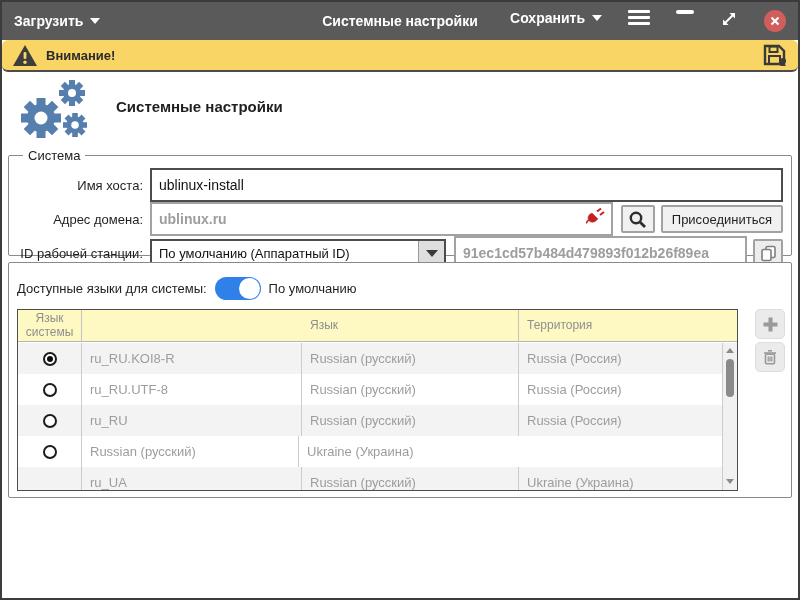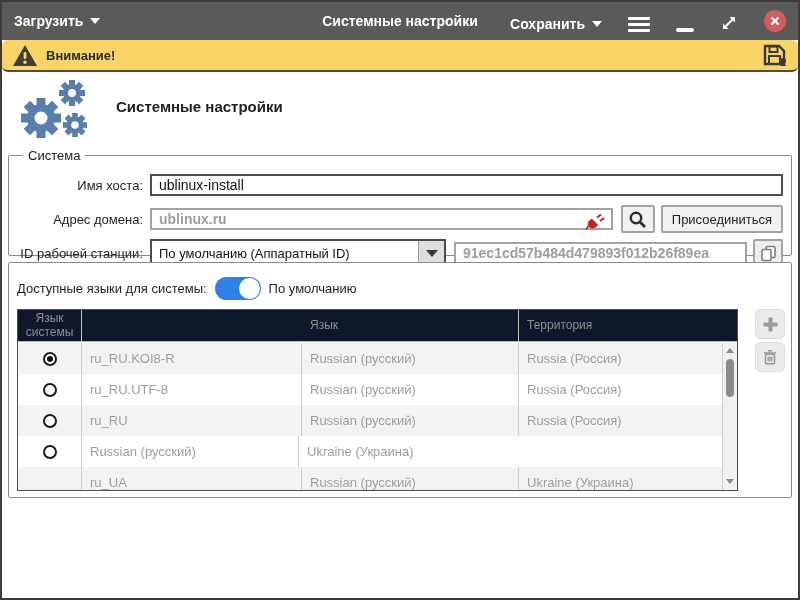--- a/index.html
+++ b/index.html
@@ -18,21 +18,21 @@
     position: absolute; left: 0; right: 0; top: 0; height: 38px;
     background: #5a5a5a; display: flex; align-items: center;
     padding: 0 12px; color: #fff;
   }
   .tb-btn { display: flex; align-items: center; gap: 7px; cursor: default;
     font-size: 14px; font-weight: bold; color: #fff; background: none; border: none; }
   .caret-down { width: 0; height: 0; border-left: 5px solid transparent;
     border-right: 5px solid transparent; border-top: 6px solid #fff; }
   .tb-title { position: absolute; left: 0; right: 0; text-align: center;
     font-size: 14px; font-weight: bold; pointer-events: none; }
-  .tb-right { margin-left: auto; display: flex; align-items: flex-end; gap: 26px; z-index: 2; }
+  .tb-right { margin-left: auto; display: flex; align-items: flex-start; gap: 26px; z-index: 2; }
   .icon-burger { display: flex; flex-direction: column; gap: 3px; }
   .icon-burger span { width: 22px; height: 3px; background: #fff; border-radius: 1px; }
   .icon-minus { width: 18px; height: 4px; background: #fff; border-radius: 2px; }
   .icon-close {
     width: 22px; height: 22px; border-radius: 50%; background: #d15d5d;
     display: flex; align-items: center; justify-content: center;
   }
 
   
   .warnbar {
@@ -61,21 +61,21 @@
   .fs-system { top: 146px; height: 108px; }
   .fs-regional { top: 260px; height: 236px; }
 
   .frow { position: absolute; left: 6px; right: 8px; height: 28px;
     display: flex; align-items: center; }
   .flabel { width: 128px; text-align: right; font-size: 13px; color: #1f1f1f;
     margin-right: 7px; flex: none; }
 
   input[type=text] {
     font-family: "Liberation Sans", "DejaVu Sans", sans-serif;
-    font-size: 14px; padding: 2px 7px; height: 22px; background: #fff; outline: none;
+    font-size: 14px; padding: 2px 7px; height: 34px; background: #fff; outline: none;
   }
   .inp-dark { border: 2px solid #4c4c4c; color: #111; flex: 1; }
   .inp-gray { border: 2px solid #a2a2a2; color: #9d9d9d; flex: 1; font-weight: bold; }
   .input-wrap { position: relative; flex: 1; display: flex; }
   .input-wrap .plug { position: absolute; right: 8px; top: 5px; }
 
   .sq-btn {
     height: 28px; background: #f1f1f1; border: 2px solid #a2a2a2; border-radius: 2px;
     display: flex; align-items: center; justify-content: center; cursor: default;
   }
@@ -107,21 +107,21 @@
   }
   .toggle .knob {
     position: absolute; right: 1px; top: 1px; width: 21px; height: 21px;
     border-radius: 50%; background: #fff;
   }
 
   .loc-table {
     position: absolute; left: 8px; top: 46px; width: 721px; height: 182px;
     border: 1px solid #4e4e4e; background: #fff; overflow: hidden; font-size: 13px;
   }
-  .thead { display: flex; height: 32px; background: #0f172a; border-bottom: 1px solid #b5b5b5; }
+  .thead { display: flex; height: 32px; background: #fef9c3; border-bottom: 1px solid #b5b5b5; }
   .th { color: #8f8f8f; font-size: 12px; display: flex; align-items: center;
     border-right: 1px solid #c3c3c3; padding: 0 8px; line-height: 1.15; }
   .th.c1 { width: 64px; justify-content: center; text-align: center; padding: 0 4px; }
   .th.c2 { width: 220px; margin-top: 40px; } .th.c3 { width: 217px; } .th.c4 { flex: 1; border-right: none; }
 
   .tbody { position: absolute; top: 33px; left: 0; right: 0; bottom: 0; display: flex; }
   .rows-col { flex: 1; overflow: hidden; }
   .trow { display: flex; height: 31px; background: #fff; }
   .trow.alt { background: #f3f3f3; }
   .td { display: flex; align-items: center; padding: 0 8px; color: #9d9d9d;

